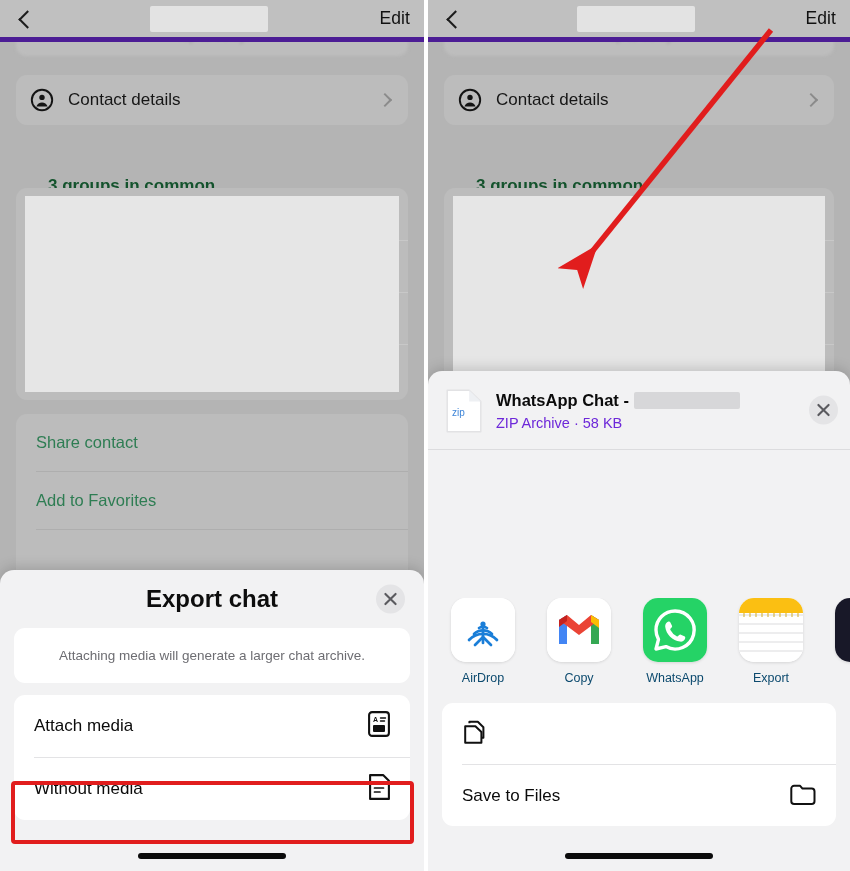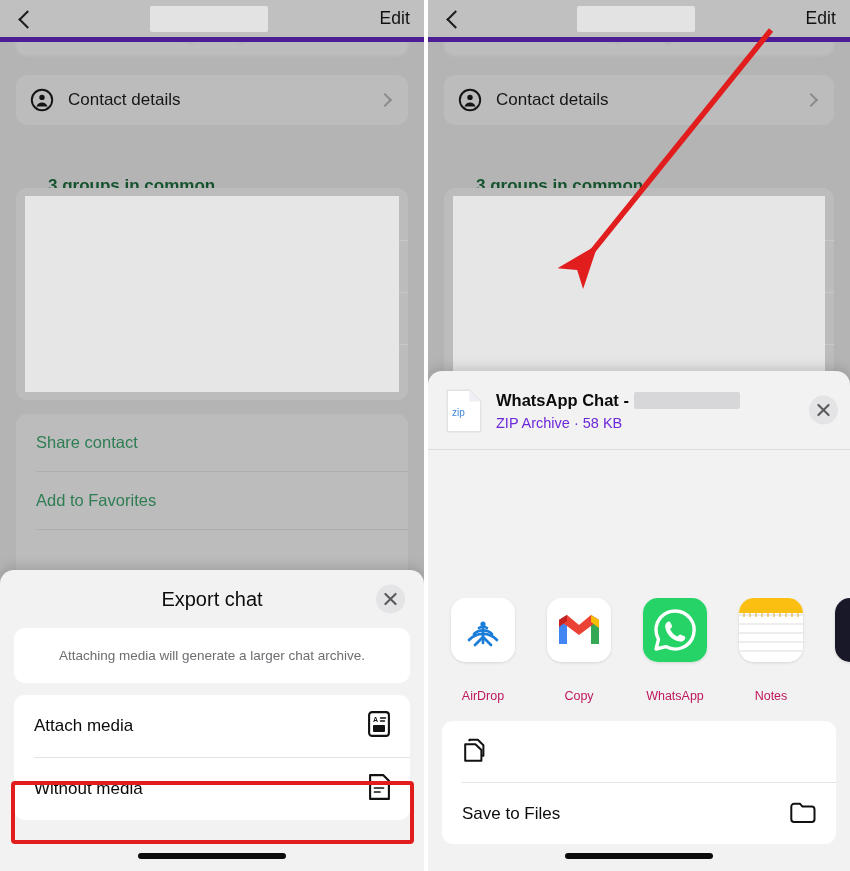--- a/index.html
+++ b/index.html
@@ -173,22 +173,22 @@
   }
 
   
   .export-sheet { height: 301px; }
   .sheet-head {
     position: relative;
     height: 58px;
     display: flex; align-items: center; justify-content: center;
   }
   .sheet-title {
-    font-size: 20px;
-    font-weight: normal;
+    font-size: 24px;
+    font-weight: bold;
     color: #0d0d0d;
   }
   .close-btn {
     position: absolute;
     right: 19px; top: 50%;
     transform: translateY(-50%);
     width: 29px; height: 29px;
     border-radius: 50%;
     background: #e4e4e6;
     display: flex; align-items: center; justify-content: center;
@@ -303,23 +303,23 @@
   }
   .app-icon {
     width: 64px; height: 64px;
     border-radius: 15px;
     margin: 0 auto;
     overflow: hidden;
     box-shadow: 0 1px 3px rgba(0,0,0,0.12);
     background: #fff;
   }
   .app-label {
-    margin-top: 27px;
+    margin-top: 9px;
     font-size: 12.5px;
-    color: #be185d;
+    color: #0c4a6e;
     white-space: nowrap;
     overflow: hidden;
   }
   .action-list {
     margin: 18px 14px 0 14px;
     background: #ffffff;
     border-radius: 11px;
     overflow: hidden;
   }
   .act-row {
@@ -544,21 +544,21 @@
               <rect width="64" height="64" fill="#ffffff"></rect>
               <rect width="64" height="15" fill="#fbbf12"></rect>
               <g stroke="#e7e7e9" stroke-width="1.7">
                 <path d="M0 17 h64 M0 26 h64 M0 35 h64 M0 44 h64 M0 53 h64"></path>
               </g>
               <g stroke="#d6b33a" stroke-width="1.1">
                 <path d="M5 15 v4 M11 15 v4 M17 15 v4 M23 15 v4 M29 15 v4 M35 15 v4 M41 15 v4 M47 15 v4 M53 15 v4 M59 15 v4"></path>
               </g>
             </svg>
           </div>
-          <div class="app-label">Notes</div>
+          <div class="app-label">Export</div>
         </div>
 
         <div class="app">
           <div class="app-icon">
             <svg width="64" height="64" viewBox="0 0 64 64">
               <rect width="64" height="64" fill="#181828"></rect>
               <rect x="16" y="16" width="14" height="30" rx="3" fill="#8f86d6"></rect>
               <rect x="32" y="22" width="16" height="22" rx="3" fill="#c9c2f2"></rect>
             </svg>
           </div>

